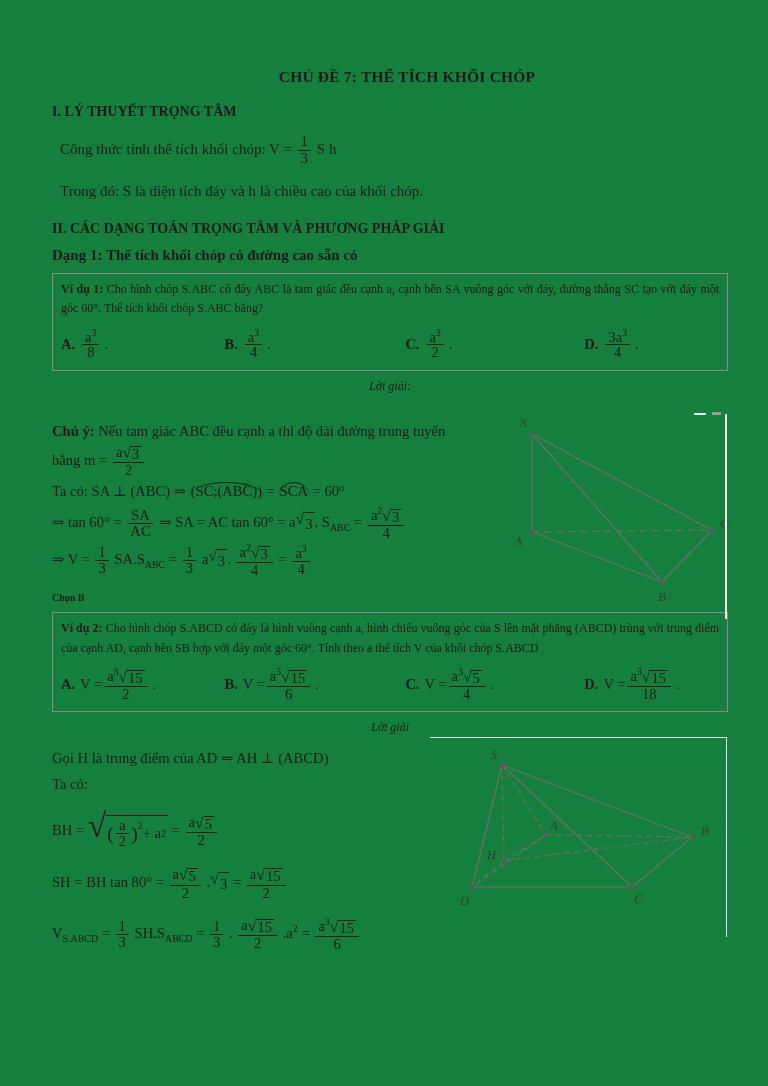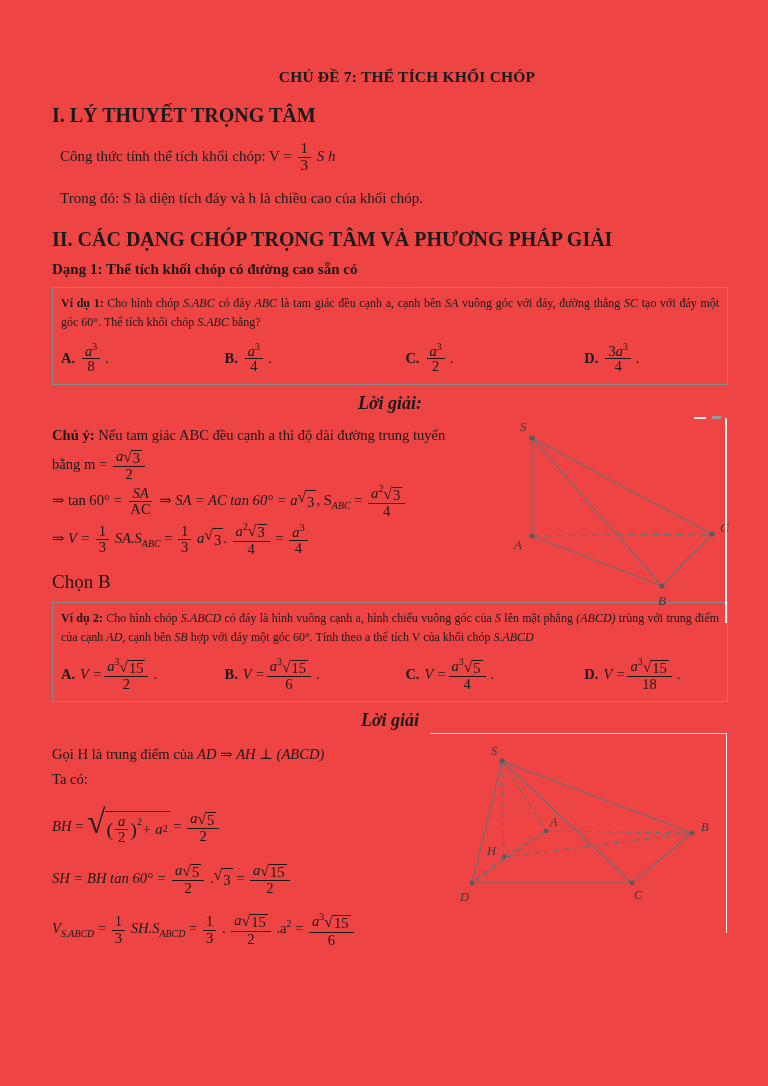--- a/index.html
+++ b/index.html
@@ -13,41 +13,41 @@
     position: relative;
     font-family: "Liberation Serif", "DejaVu Serif", serif;
     color: #1a1a1a;
     overflow: hidden;
   }
   .page {
     position: absolute;
     left: 0; top: 0;
     width: 768px;
     height: 1086px;
-    background: #ef4444;
+    background: #15803d;
   }
   .content {
     position: absolute;
     left: 52px;
     top: 60px;
     width: 676px;
   }
 
   
   .doc-title {
     text-align: center;
     font-weight: bold;
     font-size: 15.5px;
     letter-spacing: .2px;
     margin: 8px 0 0 0;
     padding-left: 34px;
   }
   .h-section {
     font-weight: bold;
-    font-size: 20px;
+    font-size: 14px;
     margin: 18px 0 0 0;
   }
   .h-sub {
     font-weight: bold;
     font-size: 15px;
     margin: 10px 0 0 0;
   }
   .para {
     font-size: 15px;
     margin: 14px 0 0 8px;
@@ -71,33 +71,33 @@
   .opt { display: flex; align-items: center; }
   .opt .lbl { font-weight: bold; margin-right: 5px; }
   .opt .dot { margin-left: 3px; }
   .o1 { width: 170px; }
   .o2 { width: 188px; }
   .o3 { width: 186px; }
   .o4 { width: 140px; }
 
   .loigiai {
     text-align: center;
+    font-weight: normal;
+    font-style: italic;
+    font-size: 12px;
+    margin-top: 8px;
+  }
+  .chon {
     font-weight: bold;
-    font-style: italic;
-    font-size: 18px;
-    margin-top: 8px;
-  }
-  .chon {
-    font-weight: normal;
-    font-size: 19px;
+    font-size: 10px;
     margin-top: 14px;
   }
 
   
-  .mi { font-style: italic; }
+  .mi { }
   .frac {
     display: inline-flex;
     flex-direction: column;
     align-items: center;
     vertical-align: middle;
     margin: 0 2px;
     line-height: 1.04;
   }
   .frac > .num { padding: 0 3px; border-bottom: 1.1px solid #1a1a1a; }
   .frac > .den { padding: 0 3px; }
@@ -156,21 +156,21 @@
       <span>Công thức tính thể tích khối chóp: V =</span>
       <span class="frac">
         <span class="num">1</span>
         <span class="den">3</span>
       </span>
       <span class="mi">S h</span>
     </div>
 
     <div class="para">Trong đó: S là diện tích đáy và h là chiều cao của khối chóp.</div>
 
-    <div class="h-section">II. CÁC DẠNG CHÓP TRỌNG TÂM VÀ PHƯƠNG PHÁP GIẢI</div>
+    <div class="h-section">II. CÁC DẠNG TOÁN TRỌNG TÂM VÀ PHƯƠNG PHÁP GIẢI</div>
     <div class="h-sub">Dạng 1: Thể tích khối chóp có đường cao sẵn có</div>
 
     <div class="ex-box">
       <div class="ex-lead">
         <b>Ví dụ 1:</b>
         <span>Cho hình chóp</span>
         <span class="mi">S.ABC</span>
         <span>có đáy</span>
         <span class="mi">ABC</span>
         <span>là tam giác đều cạnh a, cạnh bên</span>
@@ -217,36 +217,45 @@
           <span class="dot">.</span>
         </div>
       </div>
     </div>
 
     <div class="loigiai">Lời giải:</div>
 
     <div class="sol-wrap">
       <div class="sol-text">
 
-        <div class="sol-line" style="margin-top:10px">
+        <div class="sol-line" style="margin-top:26px">
           <b>Chú ý:</b>
           <span>Nếu tam giác ABC đều cạnh a thì độ dài đường trung tuyến</span>
         </div>
 
         <div class="sol-line">
           <span>bằng m =</span>
           <span class="frac">
             <span class="num"><span class="mi">a</span><span class="sqrt">
                   <span class="rad">√</span>
                   <span class="bod">3</span>
                 </span></span>
             <span class="den">2</span>
           </span>
         </div>
 
+        <div class="sol-line">
+          <span>Ta có:</span>
+          <span class="mi">SA ⊥ (ABC)</span>
+          <span>⇒</span>
+          <span class="ang">(SC;(ABC))</span>
+          <span>=</span>
+          <span class="ang mi">SCA</span>
+          <span>= 60°</span>
+        </div>
 
         <div class="sol-line">
           <span>⇒</span>
           <span>tan 60° =</span>
           <span class="frac">
             <span class="num mi">SA</span>
             <span class="den">AC</span>
           </span>
           <span class="mi">⇒ SA = AC tan 60° = a</span><span class="sqrt">
               <span class="rad">√</span>
@@ -434,21 +443,21 @@
             <span class="num"><span class="mi">a</span><span class="sqrt">
                   <span class="rad">√</span>
                   <span class="bod">5</span>
                 </span></span>
             <span class="den">2</span>
           </span>
         </div>
 
         <div class="sol-line" style="margin-top:18px">
           <span class="mi">SH</span>
-          <span class="mi">= BH tan 60° =</span>
+          <span class="mi">= BH tan 80° =</span>
           <span class="frac">
             <span class="num"><span class="mi">a</span><span class="sqrt">
                   <span class="rad">√</span>
                   <span class="bod">5</span>
                 </span></span>
             <span class="den">2</span>
           </span>
           <span>.</span><span class="sqrt">
               <span class="rad">√</span>
               <span class="bod">3</span>

